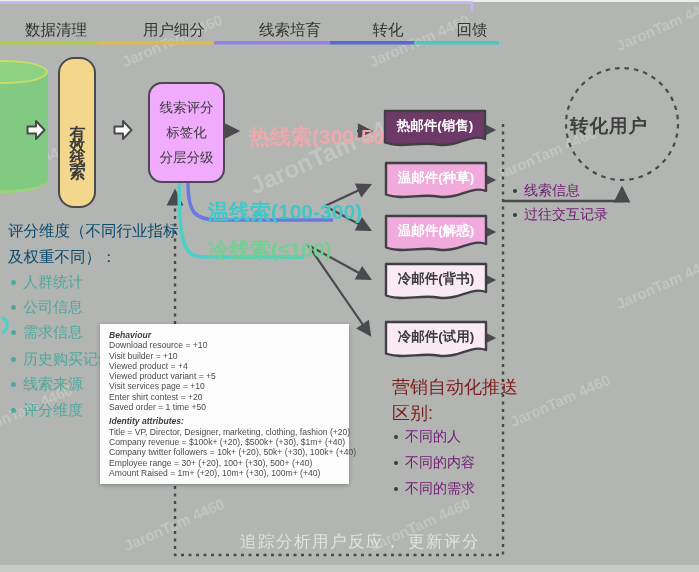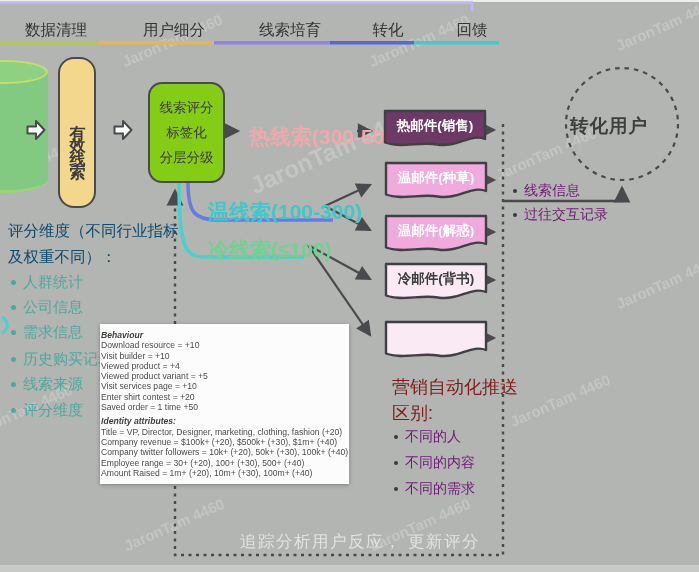--- a/index.html
+++ b/index.html
@@ -24,21 +24,21 @@
   .cyl-top{position:absolute;left:-38px;top:60px;width:86px;height:24px;background:#8ed180;
            border:2.5px solid #c5dd69;border-radius:50%;box-sizing:border-box;z-index:4;}
   
   .blockarrow{position:absolute;z-index:3;}
   
   .box-valid{position:absolute;left:58px;top:57px;width:38px;height:151px;background:#f3d78c;
              border:2.5px solid #4a4a4e;border-radius:16px;box-sizing:border-box;z-index:3;
              display:flex;align-items:center;justify-content:center;}
   .vert{writing-mode:vertical-rl;text-orientation:upright;letter-spacing:13px;
         font-size:16px;font-weight:bold;color:#3c3c3c;margin-top:10px;}
-  .box-score{position:absolute;left:148px;top:82px;width:77px;height:101px;background:#84cc16;
+  .box-score{position:absolute;left:148px;top:82px;width:77px;height:101px;background:#f0abfc;
              border:2.5px solid #4a4a4e;border-radius:14px;box-sizing:border-box;z-index:3;
              text-align:center;padding-top:11px;}
   .box-score div{font-size:13.5px;color:#3b3b3b;line-height:25px;font-weight:500;}
   
   .lead{position:absolute;font-size:21px;font-weight:bold;z-index:3;white-space:nowrap;}
   
   .email{position:absolute;width:104px;height:44px;z-index:3;text-decoration:underline;}
   .email svg{position:absolute;left:0;top:0;}
   .email-label{position:absolute;left:0;top:3px;width:104px;height:28px;display:flex;
                align-items:center;justify-content:center;font-size:13.5px;font-weight:bold;color:#ffffff;}
@@ -48,21 +48,21 @@
                 font-size:18.5px;font-weight:bold;color:#3e3e3e;letter-spacing:1px;z-index:3;}
   .bullet-row{position:absolute;display:flex;align-items:center;z-index:3;white-space:nowrap;}
   .dot{width:4px;height:4px;border-radius:50%;background:#3b3b3b;margin-right:7px;flex:none;}
   .dot.teal{background:#4fa89e;width:5px;height:5px;}
   .b-text{font-size:14px;color:#701a75;}
   
   .teal-line{position:absolute;font-size:15.5px;color:#0c4a6e;z-index:3;white-space:nowrap;}
   .teal-item .b-text{color:#4fa89e;font-size:15px;}
   
   .card{position:absolute;left:100px;top:324px;width:249px;background:#fcfcfc;z-index:5;
-        box-shadow:0 1px 4px rgba(0,0,0,0.3);padding:6px 9px 6px 1px;box-sizing:border-box;}
+        box-shadow:0 1px 4px rgba(0,0,0,0.3);padding:6px 9px 6px 9px;box-sizing:border-box;}
   .card div{font-size:8.6px;line-height:10.3px;color:#4c4c4c;white-space:nowrap;}
   .card .hd{font-weight:bold;font-style:italic;color:#3e3e3e;}
   .card .gap{height:4px;}
   
   .auto-line{position:absolute;font-size:18px;color:#7f1d1d;z-index:3;white-space:nowrap;}
   
   .feedback{position:absolute;left:240px;top:531px;font-size:16.5px;letter-spacing:1.5px;
             color:rgba(233,235,233,0.85);z-index:3;white-space:nowrap;}
 </style>
 </head>
@@ -177,20 +177,21 @@
   <div class="email" style="left:384px;top:262px">
     <svg width="104" height="44" viewBox="0 0 104 44">
         <path d="M2,2 H102 V30 C88,24 74,39 54,35.5 C36,32.5 18,39.5 2,33.5 Z" stroke="#3f3f45" stroke-width="2.4" stroke-linejoin="round" fill="#f9eaf4"></path>
       </svg>
     <div class="email-label dark">冷邮件(背书)</div>
   </div>
   <div class="email" style="left:384px;top:320px">
     <svg width="104" height="44" viewBox="0 0 104 44">
         <path d="M2,2 H102 V30 C88,24 74,39 54,35.5 C36,32.5 18,39.5 2,33.5 Z" stroke="#3f3f45" stroke-width="2.4" stroke-linejoin="round" fill="#f9eaf4"></path>
       </svg>
+    <div class="email-label dark">冷邮件(试用)</div>
   </div>
 
   <div class="circle-label">转化用户</div>
   <div class="bullet-row" style="left:513px;top:182px">
     <div class="dot"></div>
     <div class="b-text">线索信息</div>
   </div>
   <div class="bullet-row" style="left:513px;top:206px">
     <div class="dot"></div>
     <div class="b-text">过往交互记录</div>

